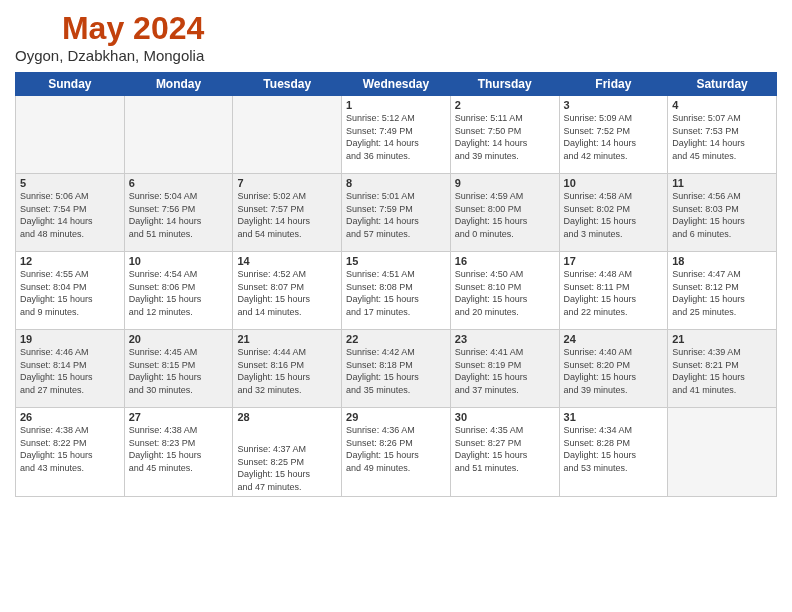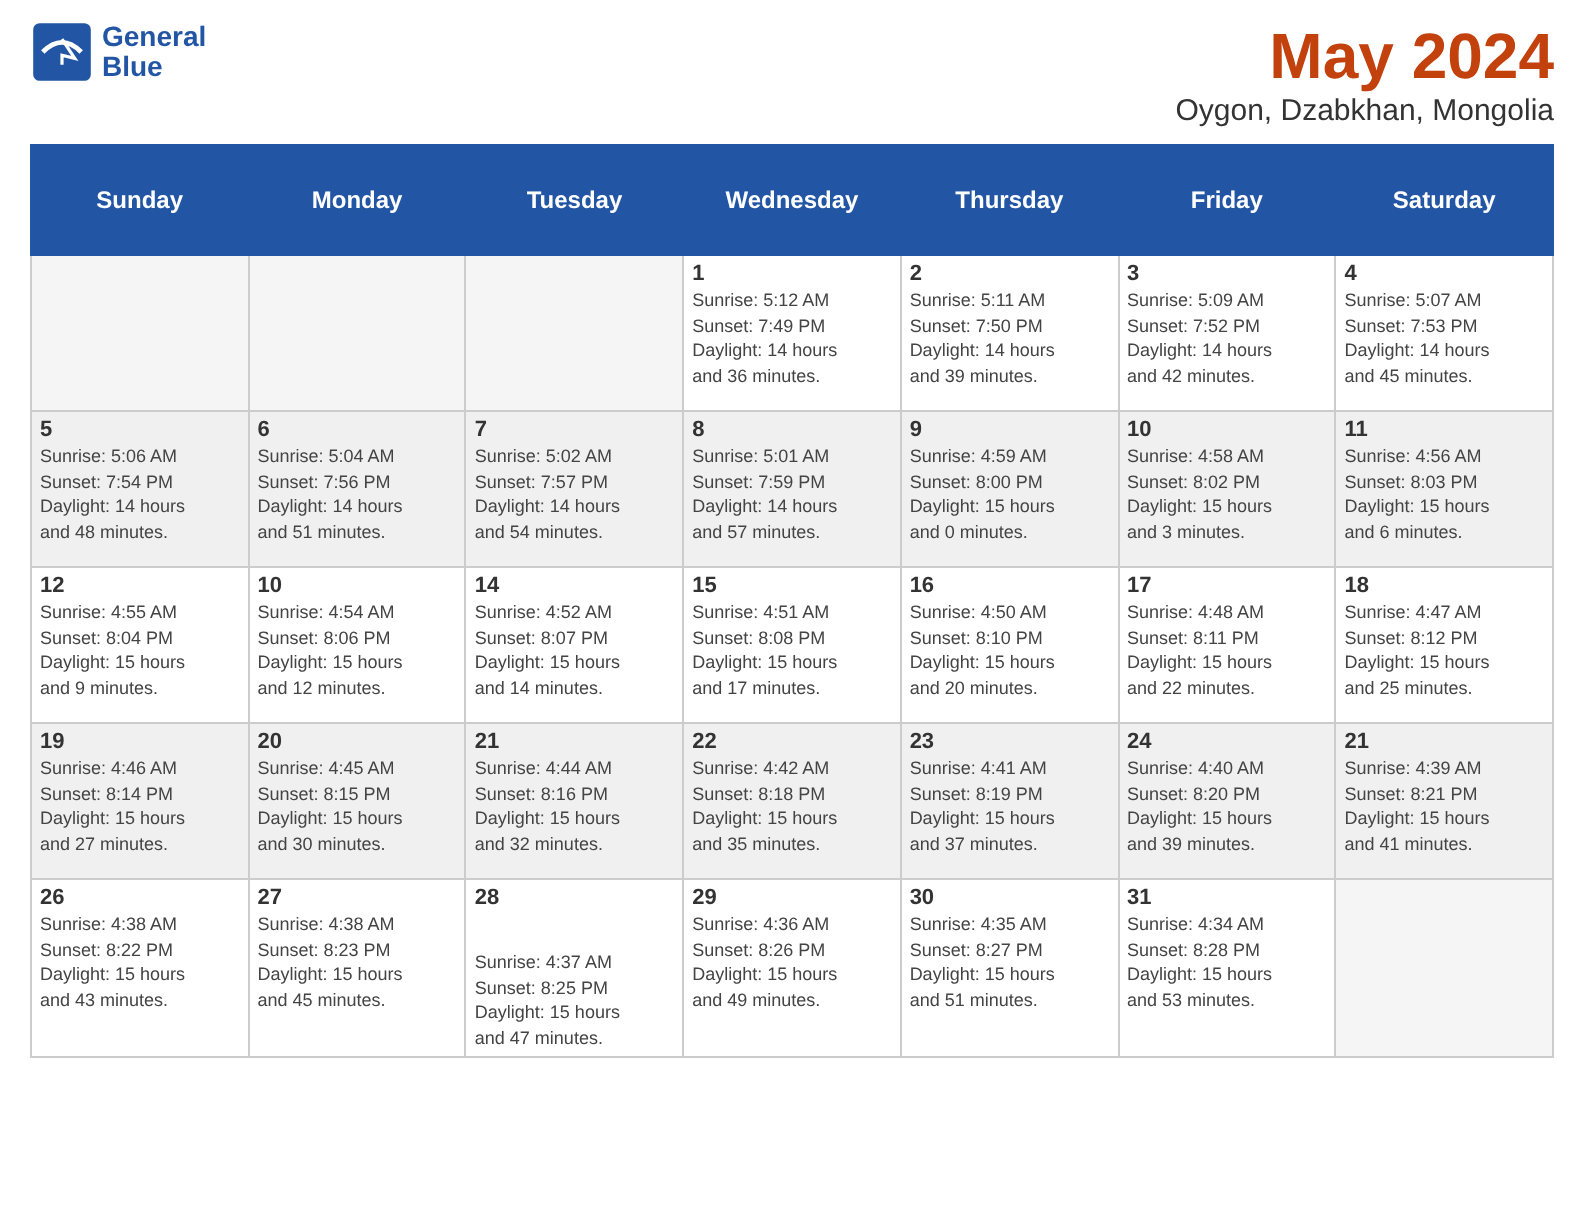--- a/index.html
+++ b/index.html
@@ -51,21 +51,21 @@
     .calendar {
       width: 100%;
       border-collapse: collapse;
       table-layout: fixed;
     }
     .calendar th {
       background: #2255a4;
       color: #fff;
       text-align: center;
       font-size: 12px;
-      padding: 20px 2px;
+      padding: 4px 2px;
       border: 1px solid #2255a4;
     }
     .calendar td {
       border: 1px solid #ccc;
       vertical-align: top;
       padding: 3px 4px;
       font-size: 9.5px;
       color: #333;
       height: 78px;
       background: #fff;
@@ -87,31 +87,20 @@
       font-size: 9px;
       color: #444;
       line-height: 1.4;
     }
   </style>
 </head>
 <body>
 
 <div class="page">
   <div class="header">
-    <div class="logo">
-      <svg class="logo-icon" viewBox="0 0 40 40">
-        <rect x="2" y="2" width="36" height="36" rx="4" fill="#2255a4"></rect>
-        <path d="M8 20 Q20 8 32 20" stroke="white" stroke-width="3" fill="none"></path>
-        <path d="M20 12 L28 24 L20 22 L20 28" stroke="white" stroke-width="2" fill="none"></path>
-      </svg>
-      <div class="logo-text">
-        <div>General</div>
-        <div>Blue</div>
-      </div>
-    </div>
     <div class="title-block">
       <div class="main-title">May 2024</div>
       <div class="subtitle">Oygon, Dzabkhan, Mongolia</div>
     </div>
   </div>
 
   <table class="calendar">
     <thead>
       <tr id="header-row">
           <th>Sunday</th>

